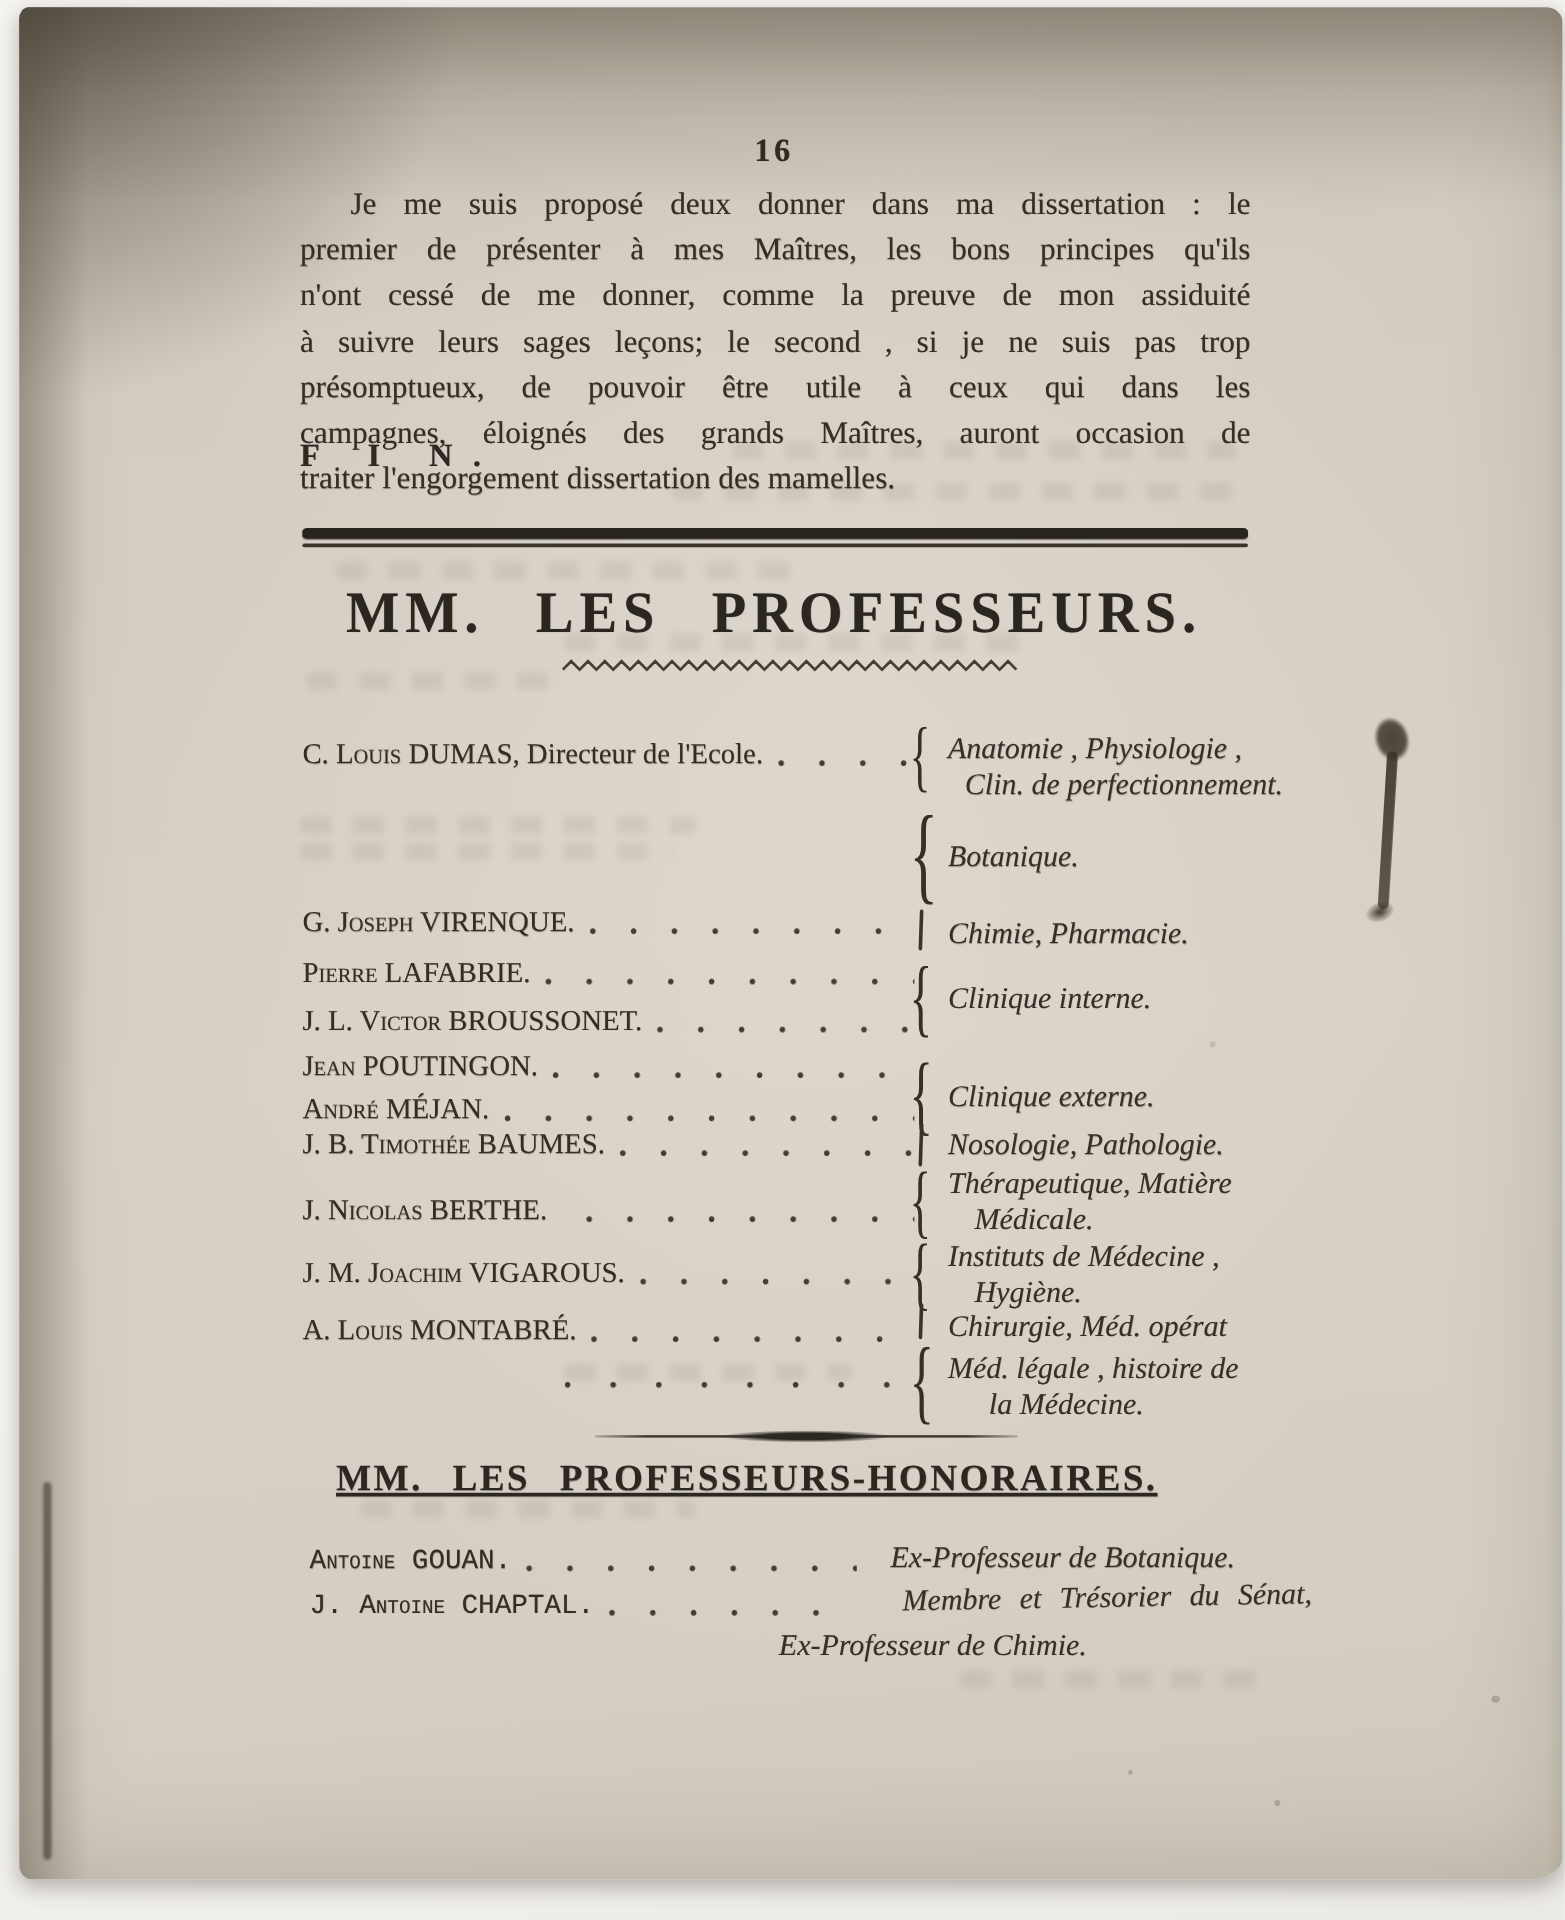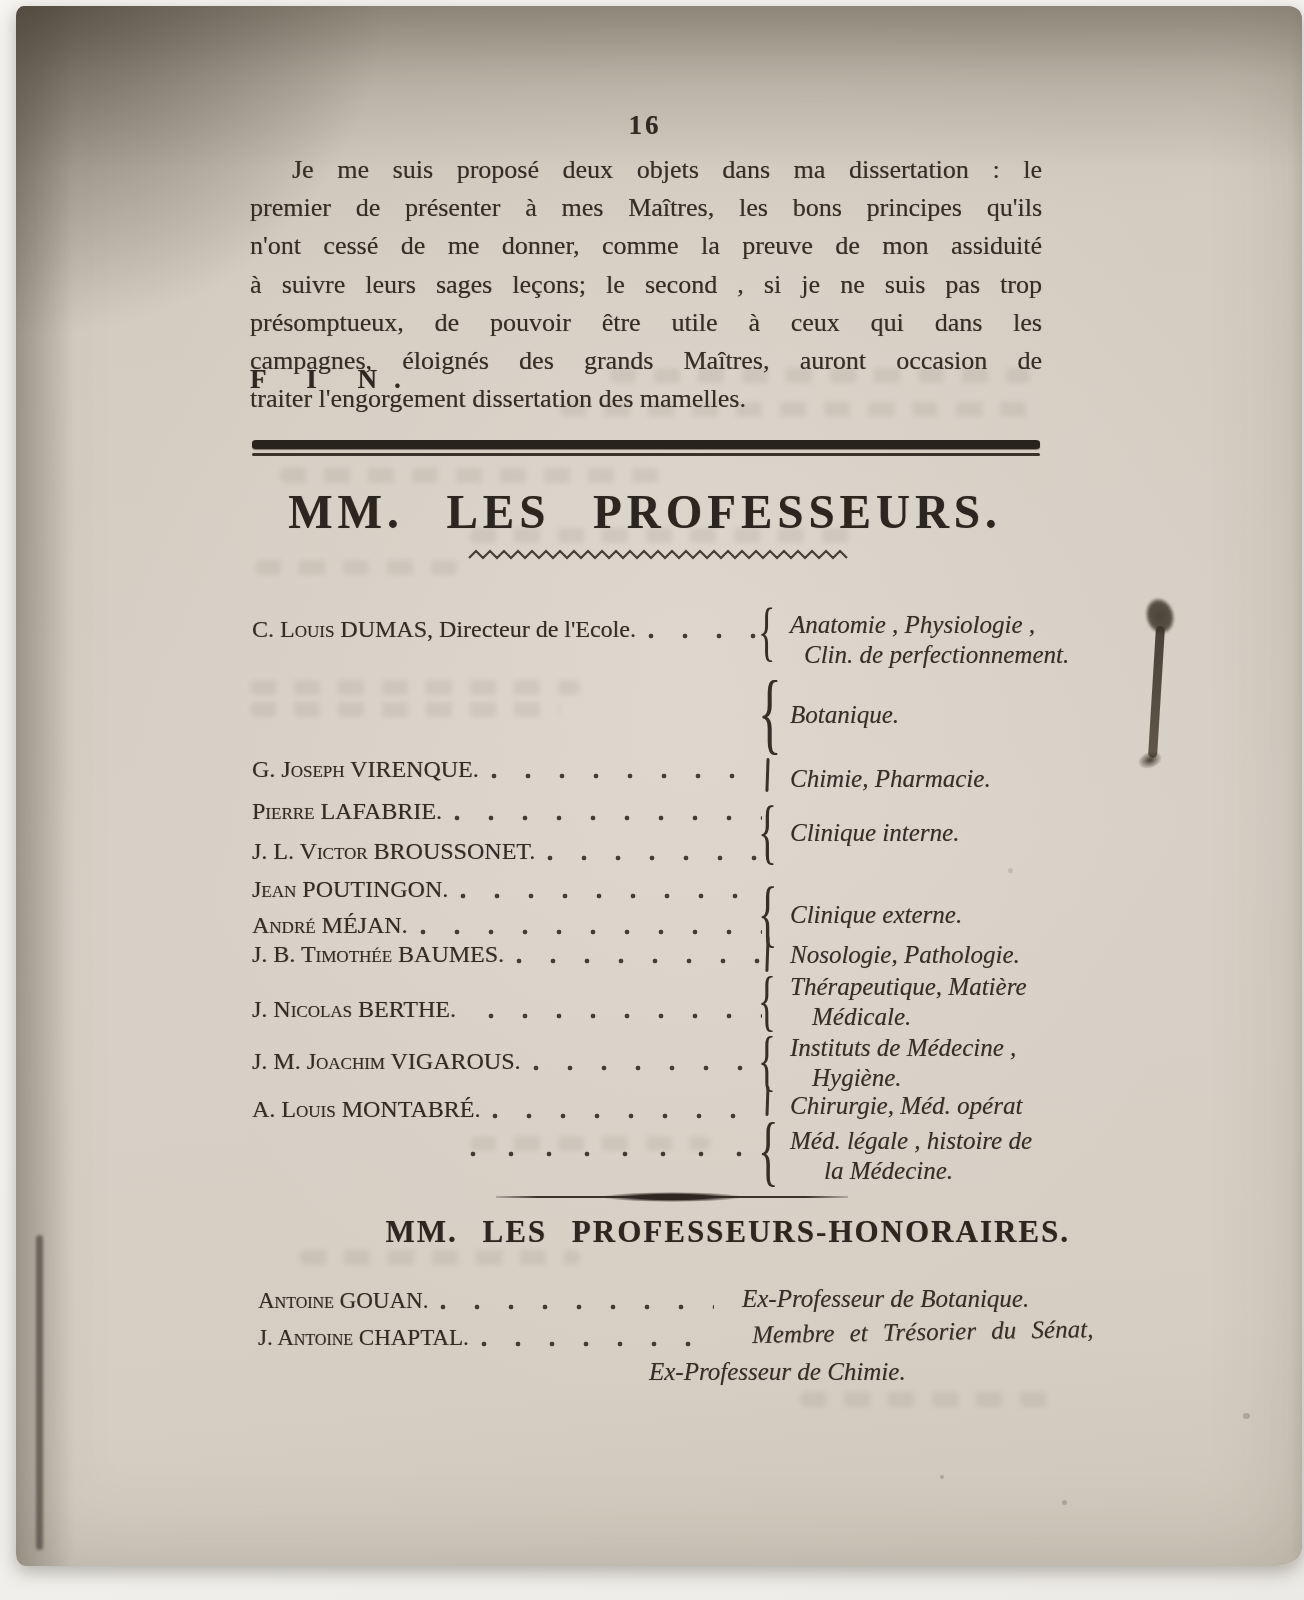--- a/index.html
+++ b/index.html
@@ -56,22 +56,22 @@
   .pline.last{text-align-last:left;}
   .fin{left:250px;top:364px;width:790px;text-align:left;font-size:27px;
     font-weight:bold;letter-spacing:17px;color:#2d2821;}
   .dblrule{left:252px;top:440px;width:788px;height:18px;}
   .dblrule .thick{height:9px;background:#28231d;border-radius:4px/3px;
     box-shadow:0 1px 1px rgba(40,35,29,.5);}
   .dblrule .thin{height:2.5px;margin-top:4px;background:#3a342b;border-radius:2px;}
   .h1{left:250px;top:484px;width:790px;text-align:center;font-size:47px;font-weight:bold;
     letter-spacing:5px;word-spacing:26px;color:#2c2620;transform:scaleY(1.04);}
   .squig{left:468px;top:548px;}
-  .h2{left:280px;top:1214px;width:790px;text-align:right;font-size:31px;font-weight:bold;
-    letter-spacing:2px;word-spacing:15px;color:#2d2721;}
+  .h2{left:280px;top:1214px;width:790px;text-align:left;font-size:31px;font-weight:bold;
+    letter-spacing:2px;word-spacing:15px;color:#2d2721;text-decoration:underline;}
   
   .swelled{left:496px;top:1192px;width:352px;height:10px;}
   .swelled .line{position:absolute;top:4px;left:0;right:0;height:2px;background:#46403600;
     background:linear-gradient(to right,rgba(58,52,43,.25),#3a342b 12%,#3a342b 88%,rgba(58,52,43,.25));}
   .swelled .bulge{position:absolute;left:50%;top:0;transform:translateX(-50%);
     width:140px;height:10px;border-radius:50%;
     background:radial-gradient(ellipse,#2c2721 0%,#2c2721 38%,rgba(44,39,33,0) 72%);}
   
   .prow{position:absolute;left:252px;width:514px;display:flex;align-items:baseline;}
   .name{font-size:24px;font-variant:small-caps;white-space:nowrap;color:#332d25;
@@ -87,21 +87,21 @@
   
   .subj{position:absolute;left:790px;font-style:italic;font-size:25px;line-height:30px;
     color:#362f27;text-shadow:.3px .4px .7px rgba(48,42,34,.4);white-space:nowrap;}
   .i14{margin-left:14px;} .i22{margin-left:22px;} .i34{margin-left:34px;}
   .brace{position:absolute;left:758px;font-family:"Liberation Serif",serif;color:#362f27;
     transform-origin:top left;line-height:1;}
   .brace::before{content:"{";display:block;transform:scaleX(.55);transform-origin:left center;}
   .tick{position:absolute;left:766px;width:3px;background:#3a332b;border-radius:2px;
     transform:rotate(2deg);}
   
-  .hrow{position:absolute;display:flex;align-items:baseline;}
+  .hrow{position:absolute;display:flex;align-items:baseline;font-family:Liberation Mono, monospace;}
   .hname{font-size:23px;font-variant:small-caps;white-space:nowrap;color:#332d25;
     text-shadow:.3px .4px .7px rgba(45,39,31,.45);}
   .hsubj{position:absolute;font-style:italic;font-size:25px;color:#362f27;white-space:nowrap;
     text-shadow:.3px .4px .7px rgba(48,42,34,.4);}
 </style>
 </head>
 <body>
 
 <div class="scene">
   <div class="paper">
@@ -129,21 +129,21 @@
       <div class="ov ghost" style="left:255px;top:560px;width:220px;"></div>
       <div class="ov ghost" style="left:250px;top:680px;width:330px;"></div>
       <div class="ov ghost" style="left:250px;top:702px;width:310px;"></div>
       <div class="ov ghost" style="left:470px;top:1136px;width:240px;"></div>
       <div class="ov ghost" style="left:300px;top:1250px;width:280px;"></div>
       <div class="ov ghost" style="left:800px;top:1392px;width:260px;"></div>
 
       <div class="txt pagenum">16</div>
 
       <div class="txt para">
-        <div class="pline first">Je me suis proposé deux objets dans ma dissertation : le</div>
+        <div class="pline first">Je me suis proposé deux donner dans ma dissertation : le</div>
         <div class="pline">premier de présenter à mes Maîtres, les bons principes qu'ils</div>
         <div class="pline">n'ont cessé de me donner, comme la preuve de mon assiduité</div>
         <div class="pline">à suivre leurs sages leçons; le second , si je ne suis pas trop</div>
         <div class="pline">présomptueux, de pouvoir être utile à ceux qui dans les</div>
         <div class="pline">campagnes, éloignés des grands Maîtres, auront occasion de</div>
         <div class="pline last">traiter l'engorgement dissertation des mamelles.</div>
       </div>
 
       <div class="txt fin">F I N.</div>
 

